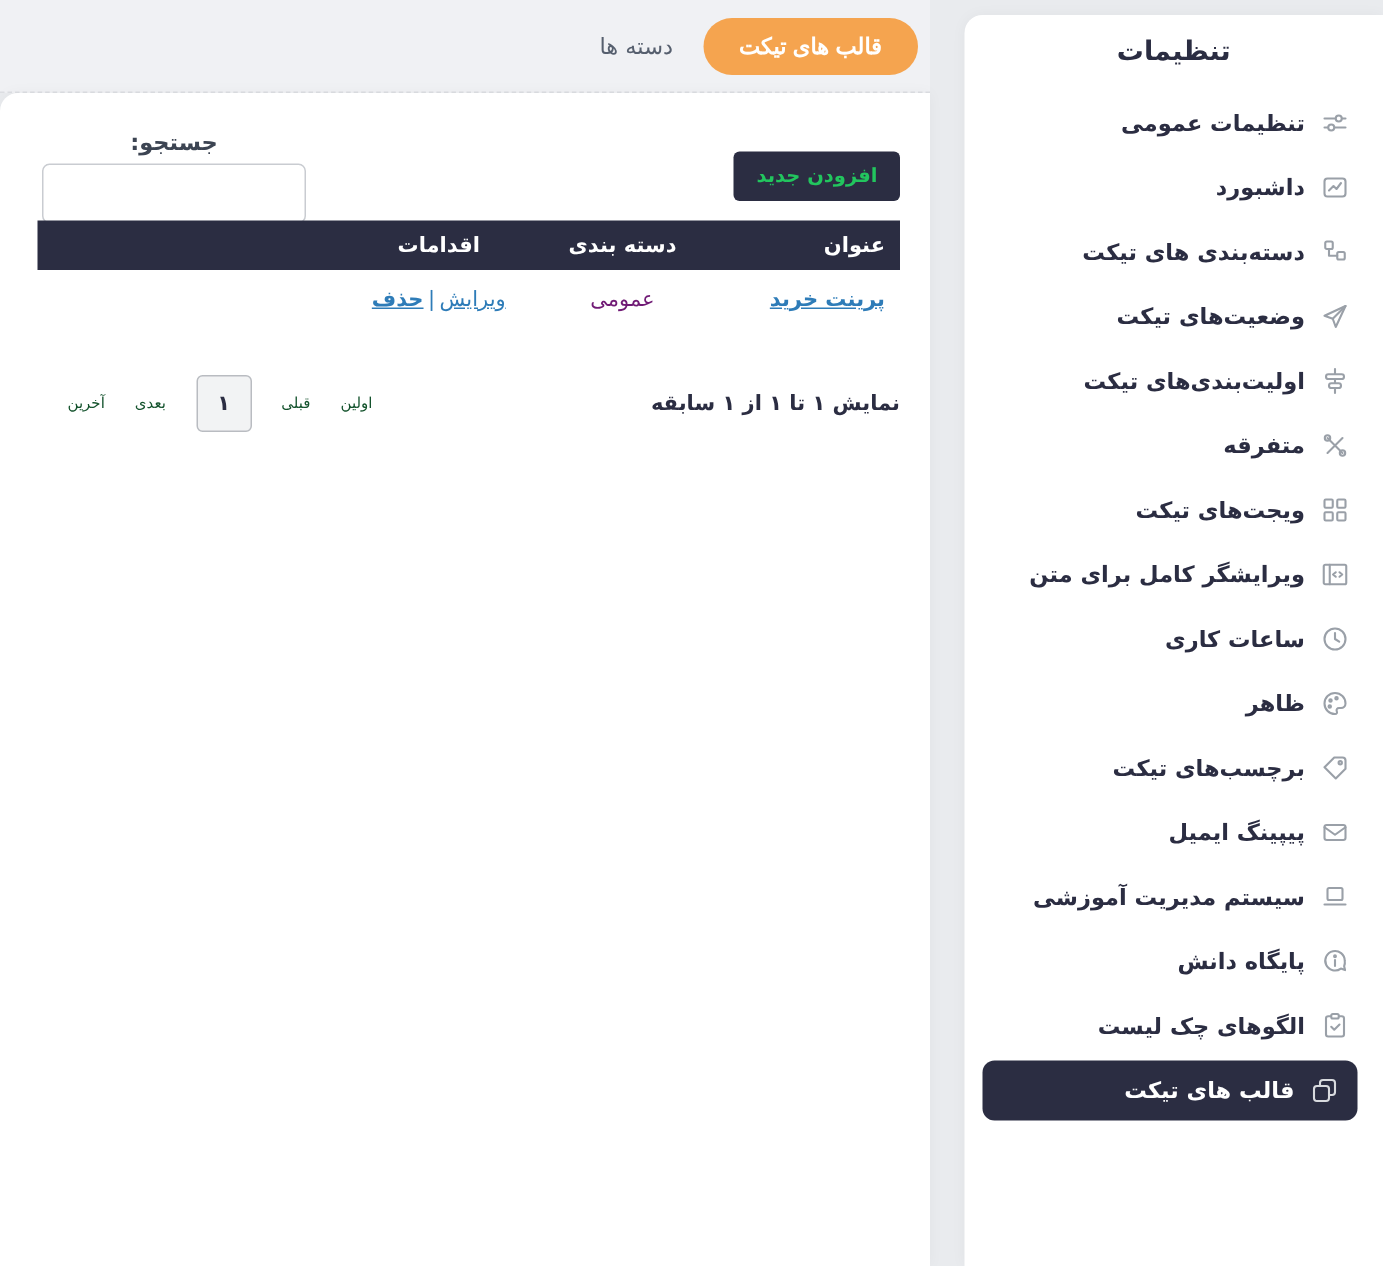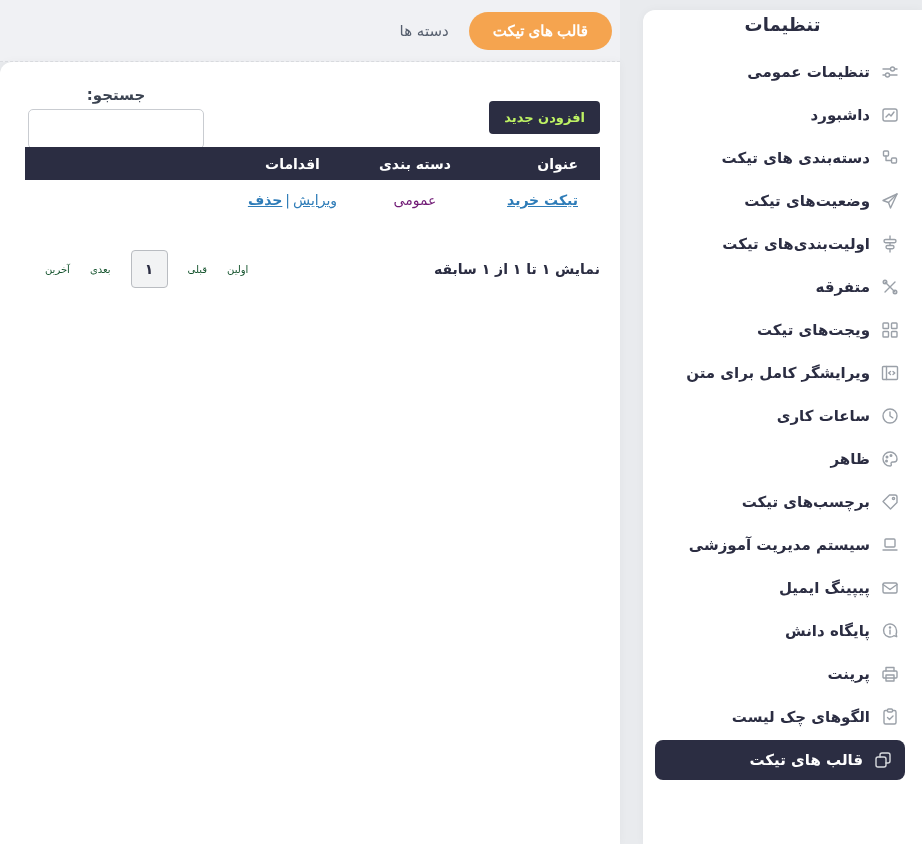--- a/index.html
+++ b/index.html
@@ -32,21 +32,21 @@
   .main-card {
     position:absolute; left:0; top:62px; width:620px; height:782px;
     background:#fff; border-top-left-radius:12px;
     box-shadow:0 0 10px rgba(0,0,0,0.04);
   }
   .toolbar-row {
     position:absolute; top:24px; right:20px; left:28px;
     display:flex; justify-content:space-between; align-items:center;
   }
   .add-btn {
-    background:#2b2d42; color:#bef264; font-weight:bold; font-size:13px;
+    background:#2b2d42; color:#22c55e; font-weight:bold; font-size:13px;
     border:none; border-radius:4px; padding:9px 15px; cursor:pointer;
     font-family:inherit;
   }
   .search-group { display:flex; align-items:center; gap:5px;flex-direction:column; }
   .search-label { color:#3c4452; font-size:15px; font-weight:bold; }
   .search-input {
     width:176px; height:40px; border:1px solid #c9ccd1; border-radius:5px;
     background:#fff; font-size:14px; padding:0 8px; font-family:inherit;
   }
 
@@ -54,21 +54,21 @@
   .t-header {
     background:#2b2d42; color:#fff; height:33px;
     display:grid; grid-template-columns:120px 130px 115px 1fr;
     align-items:center; font-size:14px; font-weight:bold;
   }
   .t-row {
     height:40px;
     display:grid; grid-template-columns:120px 130px 115px 1fr;
     align-items:center; font-size:14px;
   }
-  .cell-title { text-align:right; padding-right:22px; }
+  .cell-title { text-align:right; padding-right:10px; }
   .cell-center { text-align:center; }
   a.link { color:#2e7cb8; text-decoration:underline; cursor:pointer; }
   a.link.bold { font-weight:bold; }
   .cat-text { color:#701a75; font-weight:normal; }
   .sep { color:#2e7cb8; margin:0 3px; }
 
   .pagination-row {
     position:absolute; top:188px; right:20px; left:45px;
     display:flex; justify-content:space-between; align-items:center;
   }
@@ -83,20 +83,21 @@
     background:#f2f3f4; border:1px solid #b9bcc1; border-radius:4px;
     color:#2b2d42; font-weight:bold; font-size:14px; cursor:pointer;
     font-family:inherit;
   }
 
   
   .sidebar-card {
     position:absolute; right:0; top:10px; width:279px; height:834px;
     background:#fff; border-top-left-radius:12px;
     box-shadow:0 0 10px rgba(0,0,0,0.04);
+    padding-top:10px;
   }
   .sidebar-title {
     text-align:center; color:#2b2d42; font-size:18px; font-weight:bold;
     height:30px; line-height:30px;
   }
   .sidebar-list { margin-top:10px; }
   .side-item {
     height:43px; display:flex; align-items:center; gap:10px;
     padding-right:22px; cursor:pointer;
   }
@@ -130,21 +131,21 @@
 
   <div class="table-wrap">
     <div class="t-header">
       <div class="cell-title">عنوان</div>
       <div class="cell-center">دسته بندی</div>
       <div class="cell-center">اقدامات</div>
       <div></div>
     </div>
     <div class="t-row">
       <div class="cell-title">
-        <a class="link bold">تیکت خرید</a>
+        <a class="link bold">پرینت خرید</a>
       </div>
       <div class="cell-center">
         <span class="cat-text">عمومی</span>
       </div>
       <div class="cell-center">
         <a class="link">ویرایش</a><span class="sep">|</span><a class="link bold">حذف</a>
       </div>
       <div></div>
     </div>
   </div>
@@ -268,58 +269,48 @@
           <svg viewBox="0 0 20 20">
             <path d="M3 9.5L9.5 3h5.5a2 2 0 012 2v5.5L10.5 17 3 9.5z"></path>
             <circle cx="13.5" cy="6.5" r="1.1"></circle>
           </svg>
         </span>
     <span class="lbl">برچسب‌های تیکت</span>
   </div>
       <div class="side-item">
     <span class="icon">
           <svg viewBox="0 0 20 20">
+            <rect x="3" y="5" width="14" height="10" rx="1.5"></rect>
+            <path d="M3 6.5l7 5 7-5"></path>
+          </svg>
+        </span>
+    <span class="lbl">پیپینگ ایمیل</span>
+  </div>
+      <div class="side-item">
+    <span class="icon">
+          <svg viewBox="0 0 20 20">
             <rect x="5" y="4" width="10" height="8" rx="1"></rect>
             <path d="M3 15h14"></path>
           </svg>
         </span>
     <span class="lbl">سیستم مدیریت آموزشی</span>
-  </div>
-      <div class="side-item">
-    <span class="icon">
-          <svg viewBox="0 0 20 20">
-            <rect x="3" y="5" width="14" height="10" rx="1.5"></rect>
-            <path d="M3 6.5l7 5 7-5"></path>
-          </svg>
-        </span>
-    <span class="lbl">پیپینگ ایمیل</span>
   </div>
       <div class="side-item">
     <span class="icon">
           <svg viewBox="0 0 20 20">
             <path d="M16.5 9.5a6.5 6.5 0 10-2.6 5.2l2.8 1-0.6-2.6a6.5 6.5 0 00.4-3.6z"></path>
             <path d="M10 9v4"></path>
             <circle cx="10" cy="6.5" r="0.6"></circle>
           </svg>
         </span>
     <span class="lbl">پایگاه دانش</span>
   </div>
       <div class="side-item">
     <span class="icon">
           <svg viewBox="0 0 20 20">
-            <path d="M6 7V3.5h8V7"></path>
-            <rect x="3" y="7" width="14" height="7" rx="1"></rect>
-            <rect x="6" y="11" width="8" height="6"></rect>
-          </svg>
-        </span>
-    <span class="lbl">پرینت</span>
-  </div>
-      <div class="side-item">
-    <span class="icon">
-          <svg viewBox="0 0 20 20">
             <rect x="4" y="3.5" width="12" height="13.5" rx="1.5"></rect>
             <rect x="7.5" y="2" width="5" height="3" rx="1" fill="#fff"></rect>
             <path d="M7.5 10.5l2 2 3.5-3.5"></path>
           </svg>
         </span>
     <span class="lbl">الگوهای چک لیست</span>
   </div>
       <div class="side-item selected">
     <span class="icon">
           <svg viewBox="0 0 20 20">

